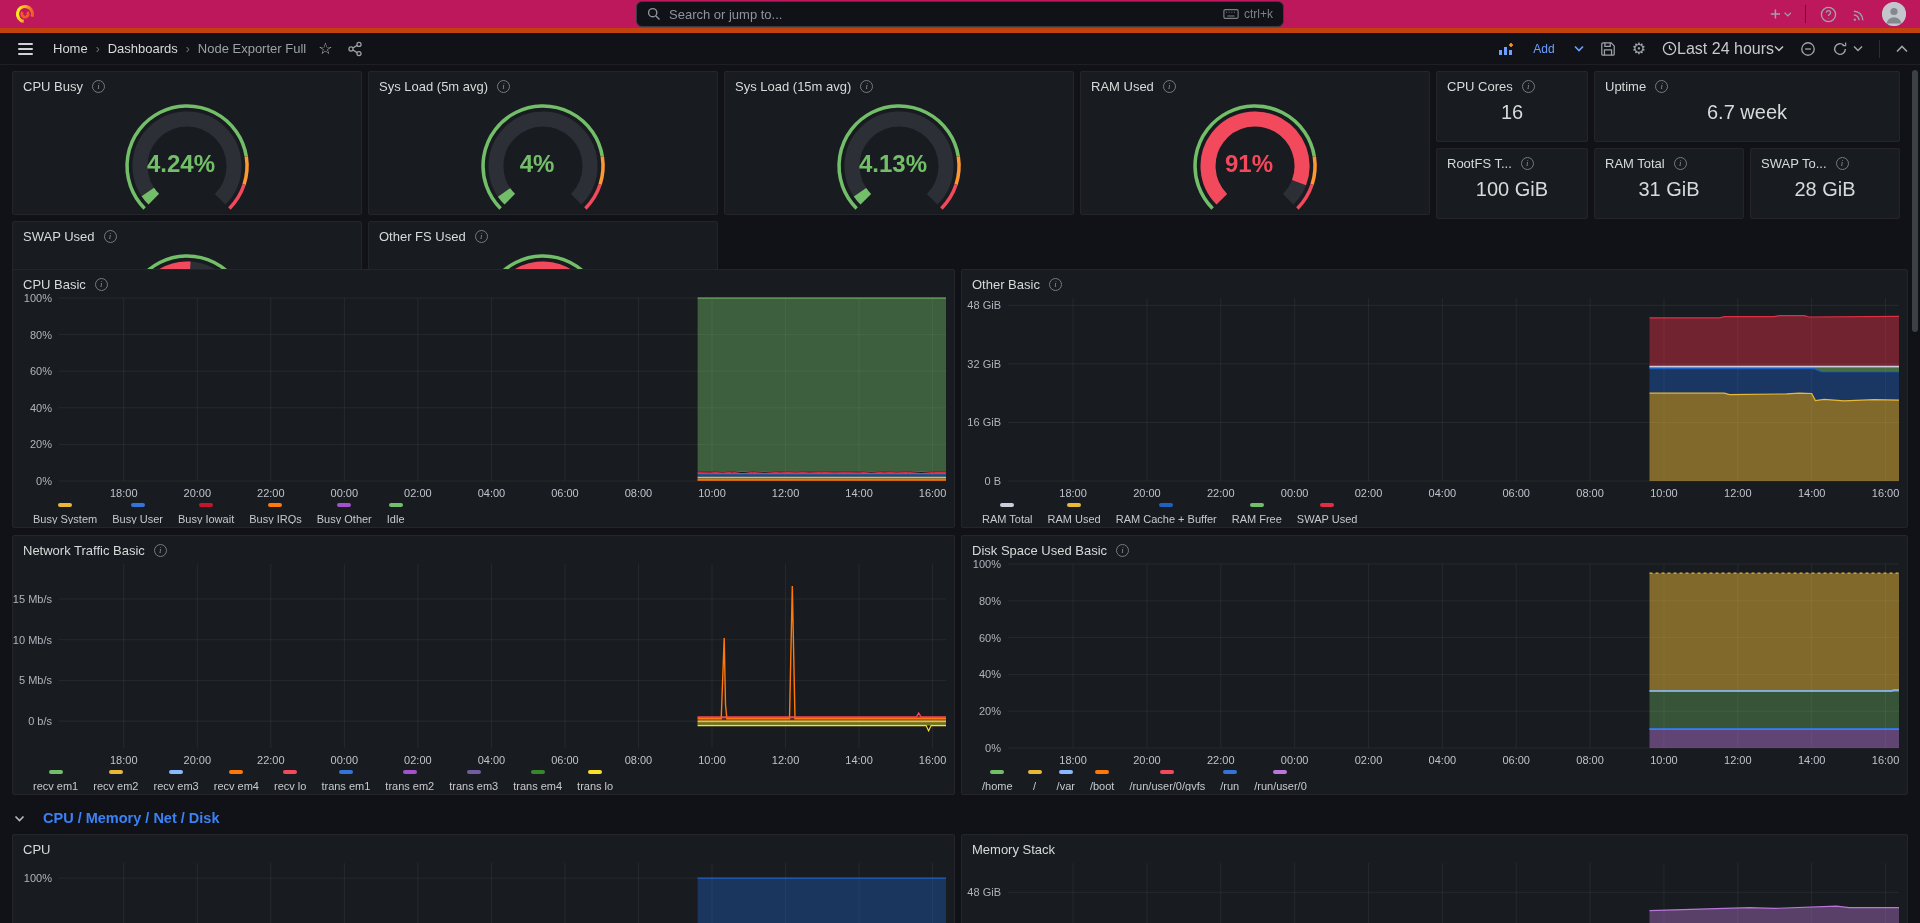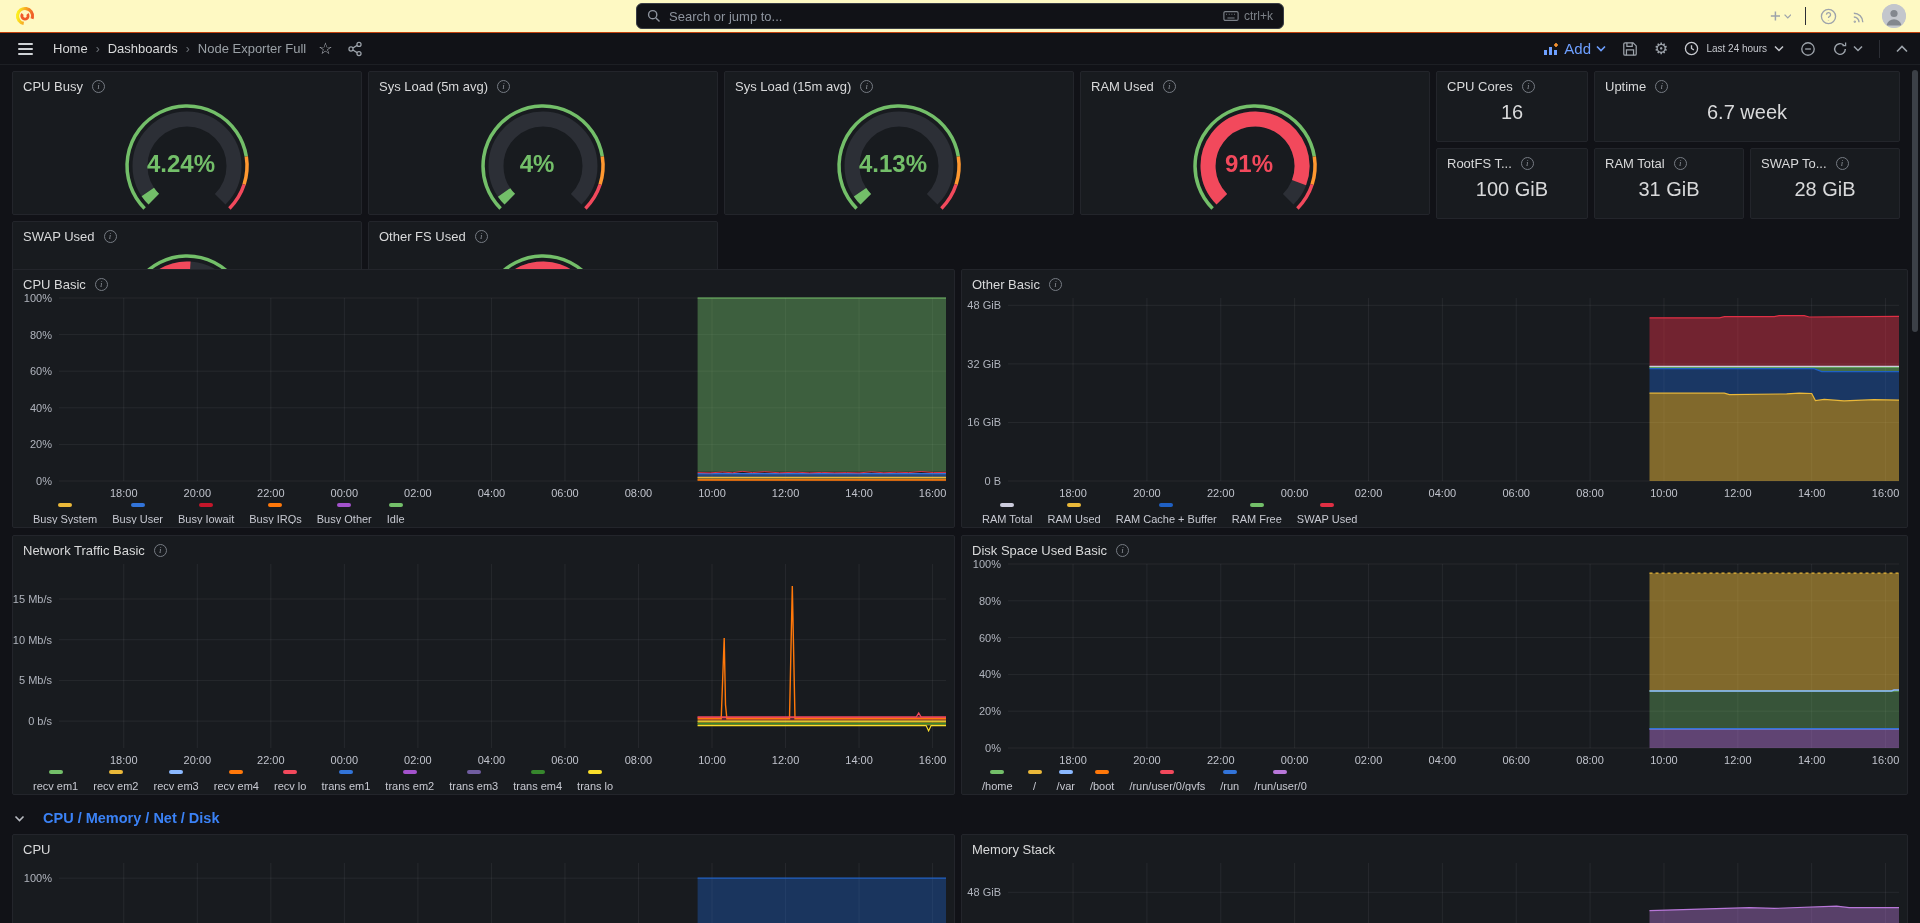--- a/index.html
+++ b/index.html
@@ -1,20 +1,20 @@
 <!DOCTYPE html>
 <html><head>
 <meta charset="utf-8">
 <style>
   * { box-sizing: border-box; margin: 0; padding: 0; }
   html,body { width:1920px; height:923px; overflow:hidden; background:#111217;
     font-family:"Liberation Sans", sans-serif; color:#d8d9da; }
 
   
-  .topbar { height:33px; background:#fef9c3; border-bottom:1px solid #c2410c;
+  .topbar { height:33px; background:#be185d; border-bottom:5px solid #c2410c;
     display:flex; align-items:center; padding:0 14px; position:relative; }
   .logo { width:22px; height:22px; display:block; }
   .search { position:absolute; left:50%; transform:translateX(-50%); width:648px; height:26px;
     background:#111217; border:1px solid #3a3d45; border-radius:6px; display:flex; align-items:center;
     gap:8px; padding:0 10px; color:#8e949e; font-size:13px; cursor:text; }
   .search .ph { flex:1; }
   .kbd { display:flex; align-items:center; gap:5px; color:#7b8087; font-size:12px; }
   .tb-right { margin-left:auto; display:flex; align-items:center; gap:14px; }
   .vdiv { width:1px; height:18px; background:#2c2e35; }
   .icon { display:inline-flex; align-items:center; justify-content:center; color:#9da3ab; cursor:pointer; }
@@ -23,22 +23,22 @@
 
   .navbar { height:32px; background:#111217; border-bottom:1px solid #1d1f24;
     display:flex; align-items:center; padding:0 12px; gap:6px; }
   .burger { display:flex; flex-direction:column; gap:3px; padding:4px 6px; cursor:pointer; }
   .burger i { display:block; width:15px; height:2px; background:#cfd2d6; border-radius:1px; }
   .crumbs { display:flex; align-items:center; gap:8px; font-size:13px; margin-left:8px; }
   .crumb { color:#d8d9da; cursor:pointer; }
   .crumb.cur { color:#9aa0a6; }
   .csep { color:#6c7077; font-size:12px; }
   .nav-right { margin-left:auto; display:flex; align-items:center; gap:16px; }
-  .addgrp { display:flex; align-items:center; gap:5px; color:#6e9fff; font-size:15px; font-weight:500; cursor:pointer; }
-  .timegrp { display:flex; align-items:center; gap:7px; color:#c7c9cf; font-size:10px; cursor:pointer; }
+  .addgrp { display:flex; align-items:center; gap:19px; color:#6e9fff; font-size:12px; font-weight:500; cursor:pointer; }
+  .timegrp { display:flex; align-items:center; color:#c7c9cf; font-size:16px; cursor:pointer; }
 
   
   .dash { padding:6px 12px 0 12px; }
   .panel { background:#181b1f; border:1px solid #23252b; border-radius:2px; position:relative; }
   .ptitle { display:flex; align-items:center; gap:9px; padding:7px 10px 0 10px;
     font-size:13px; font-weight:500; color:#d8d9da; white-space:nowrap; cursor:pointer; }
   .info { width:13px; height:13px; border:1px solid #767b83; border-radius:50%; color:#8b9097;
     font-size:9px; line-height:11px; text-align:center; font-family:"Liberation Serif",serif;
     font-style:italic; flex:0 0 13px; cursor:pointer; }
 

